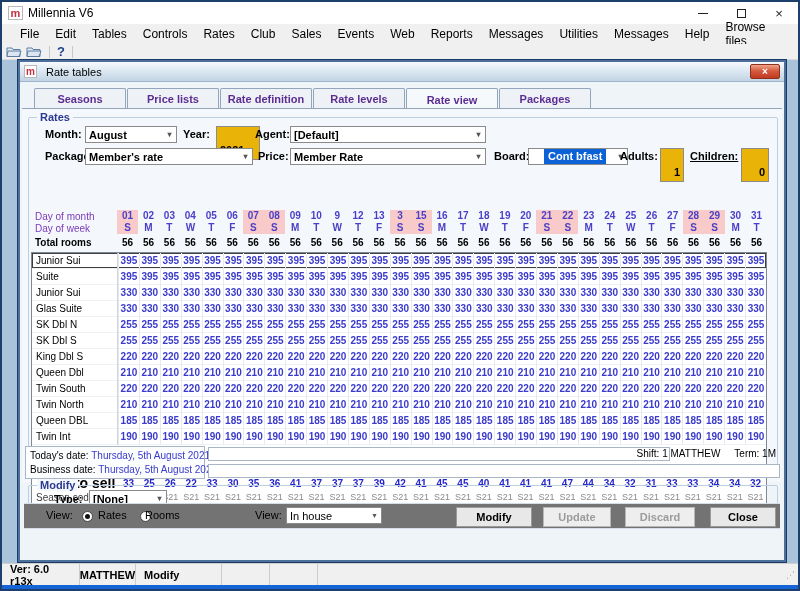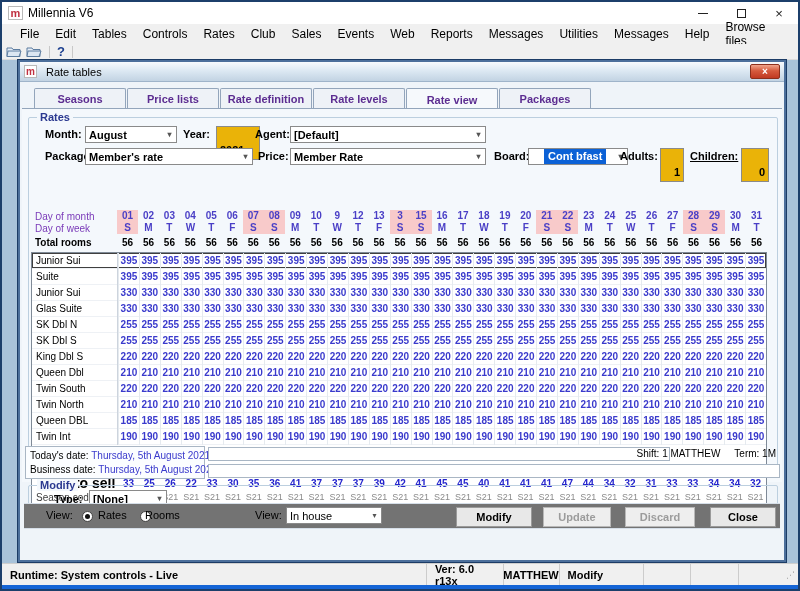--- a/index.html
+++ b/index.html
@@ -865,21 +865,20 @@
         <div class="fbox" style="left:186px;top:18px;width:572px;"></div>
         <div class="shift-term">
           <span>Shift: 1 MATTHEW</span><span>Term: 1M</span>
         </div>
       </div>
 
     </div>
   </div>
 
   <div class="statusbar">
-    <div class="sb-sec" style="width:434px;">Runtime: System controls - Live</div>
     <div class="sb-sec center" style="width:78px;">Ver: 6.0 r13x</div>
     <div class="sb-sec center" style="width:56px;">MATTHEW</div>
     <div class="sb-sec" style="width:86px;">Modify</div>
     <div class="sb-sec" style="width:48px;"></div>
     <div class="sb-sec" style="width:48px;"></div>
     <div class="sb-sec" style="width:48px;border-right:none;"></div>
     <div class="sb-grip">⋰</div>
   </div>
 
   <div class="bottom-strip"></div>

